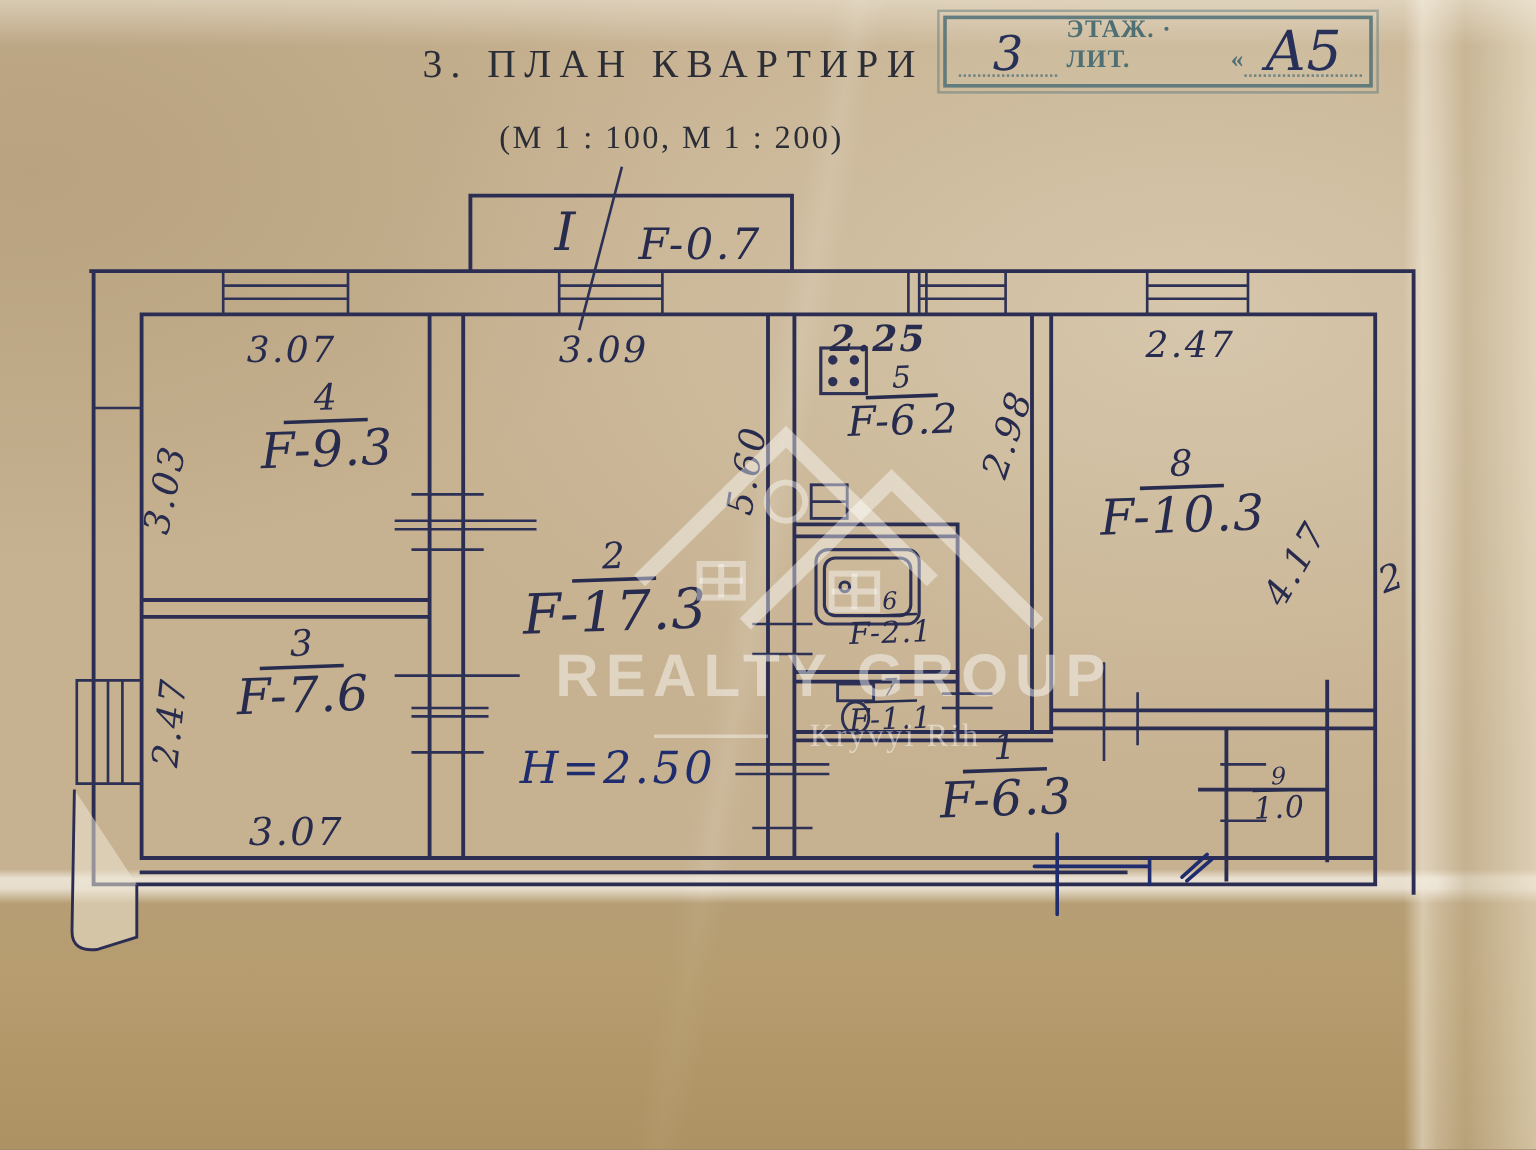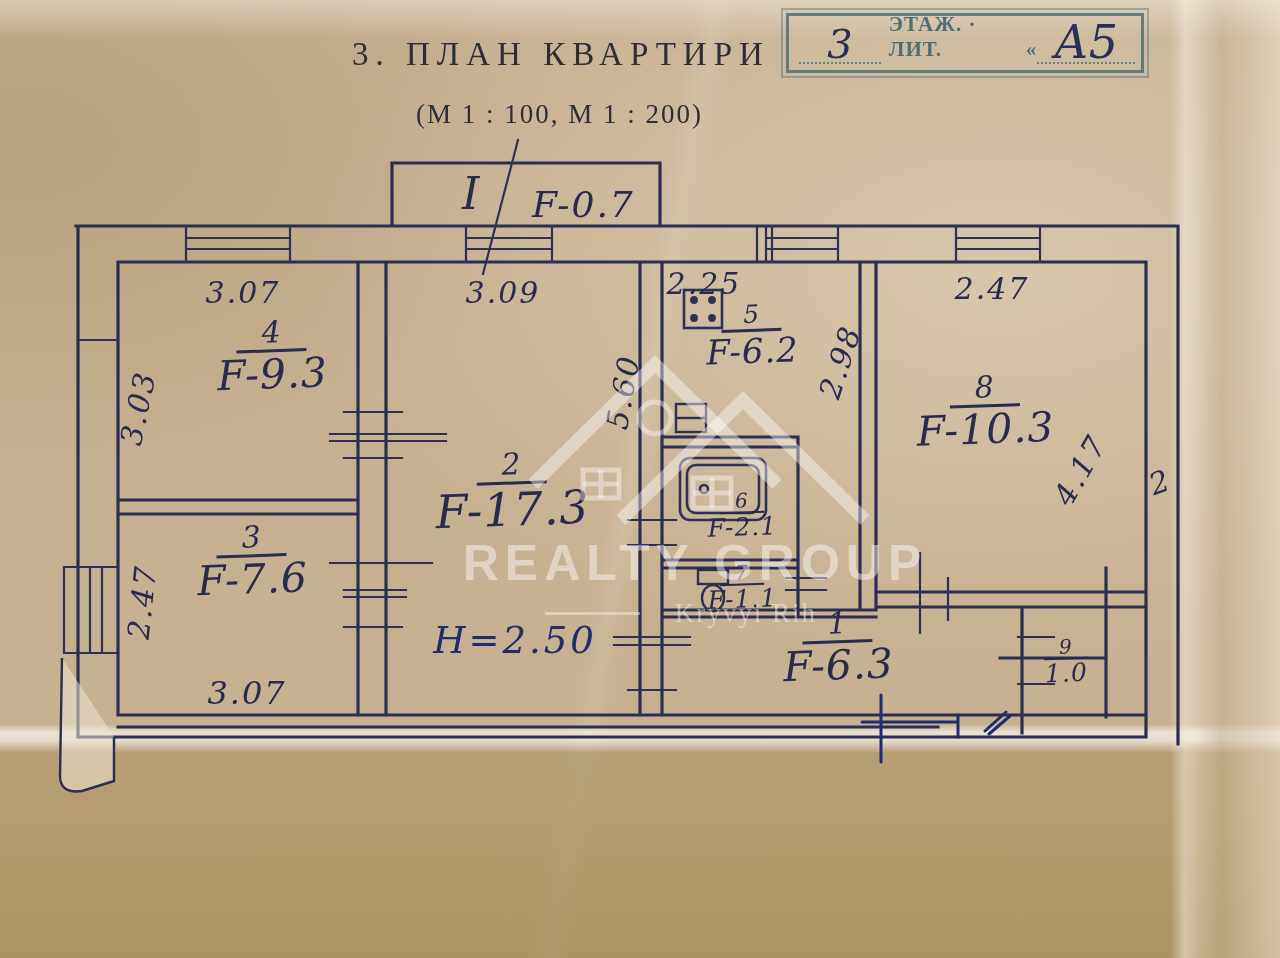--- a/index.html
+++ b/index.html
@@ -176,21 +176,21 @@
     <div class="area">F-6.3</div>
   </div>
   <div class="room-label sm" style="left:1066px;top:662px;">
     <div class="num">9</div>
     <div class="area">1.0</div>
   </div>
 
   <div class="dim ctr" style="left:243px;top:292px;">3.07</div>
   <div class="dim" style="left:138px;top:408px;transform:translate(-50%,-50%) rotate(-78deg);">3.03</div>
   <div class="dim ctr" style="left:503px;top:292px;">3.09</div>
-  <div class="dim ctr" style="left:704px;top:283px;">2.25</div>
+  <div class="dim ctr" style="left:732px;top:283px;font-weight:bold;">2.25</div>
   <div class="dim" style="left:840px;top:362px;transform:translate(-50%,-50%) rotate(-72deg);">2.98</div>
   <div class="dim ctr" style="left:992px;top:288px;">2.47</div>
   <div class="dim" style="left:1080px;top:470px;transform:translate(-50%,-50%) rotate(-60deg);">4.17</div>
   <div class="dim" style="left:142px;top:602px;transform:translate(-50%,-50%) rotate(-84deg);">2.47</div>
   <div class="dim ctr" style="left:247px;top:693px;font-size:32px;">3.07</div>
   <div class="dim" style="left:623px;top:392px;transform:translate(-50%,-50%) rotate(-80deg);">5.60</div>
   <div class="dim" style="left:1160px;top:482px;transform:translate(-50%,-50%) rotate(-20deg);">2</div>
 
   <div class="dim ctr" style="left:515px;top:640px;font-size:37px;color:#1f2d6e;letter-spacing:3px;">H=2.50</div>
 

